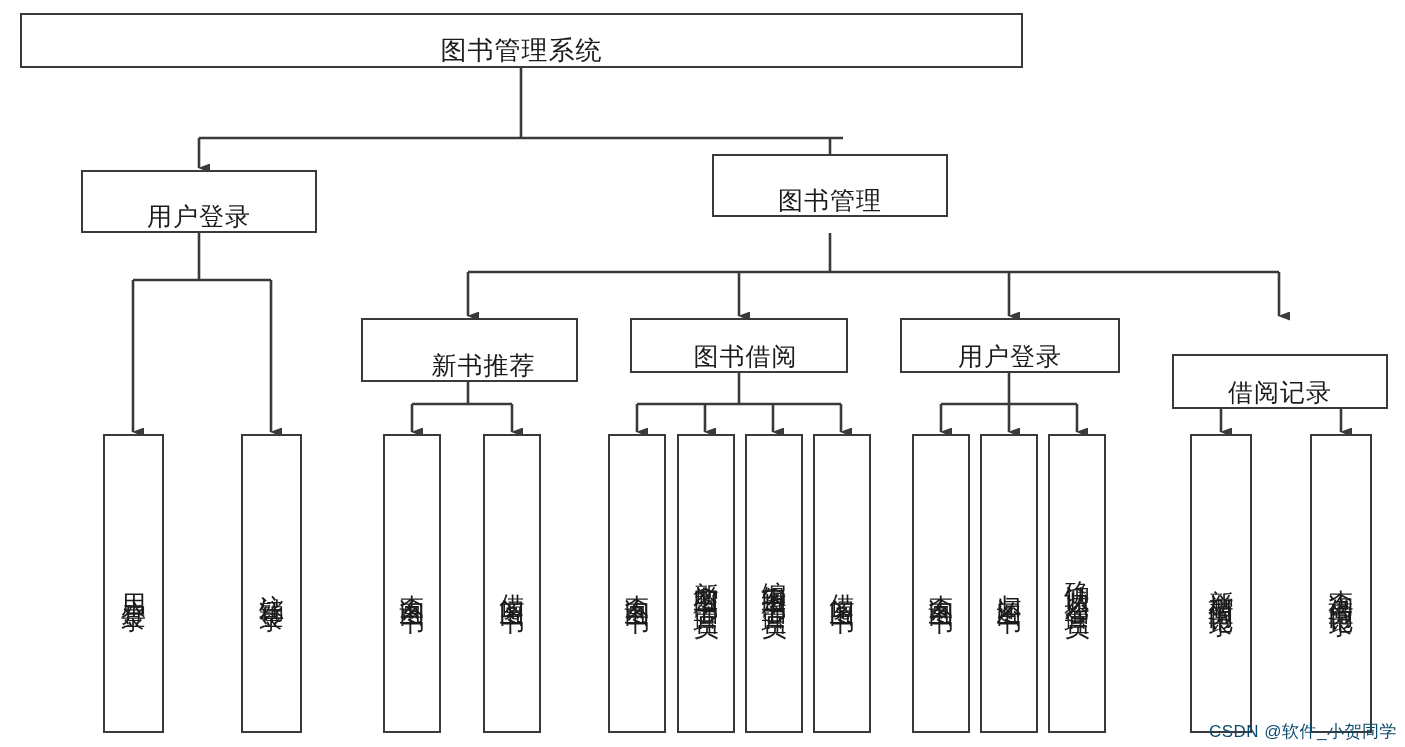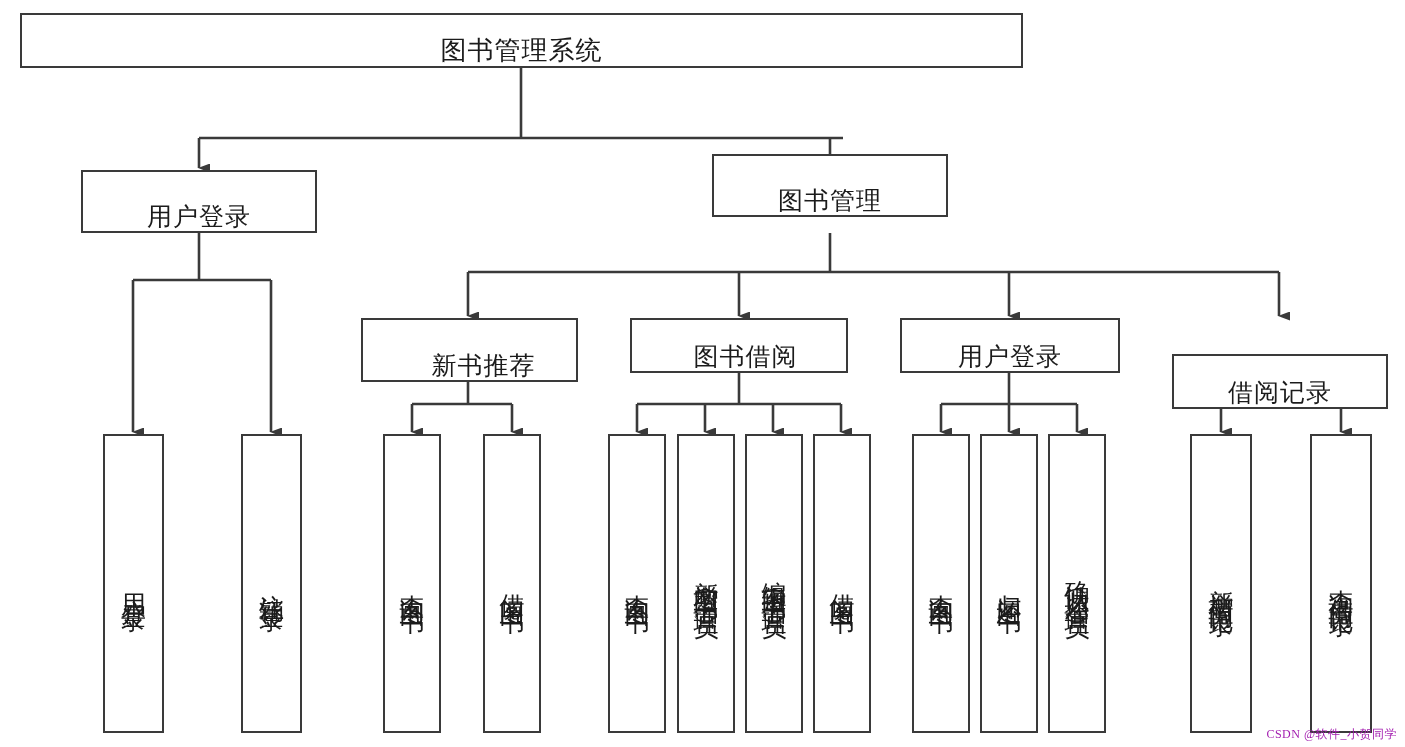--- a/index.html
+++ b/index.html
@@ -53,25 +53,25 @@
     font-size:25px;
     letter-spacing:5px;
     line-height:1;
     max-height:272px;
     text-align:center;
   }
   .watermark{
     position:absolute;
     right:8px;
     bottom:4px;
-    font-size:12px;
-    color:#a21caf;
+    font-size:17px;
+    color:#0c4a6e;
     letter-spacing:0.5px;
     white-space:nowrap;
-    font-family:Liberation Serif, serif;
+    font-family:Liberation Sans, sans-serif;
   }
 </style>
 </head>
 <body>
 
 <div id="canvas">
 
   <svg class="wires" viewBox="0 0 1405 747" xmlns="http://www.w3.org/2000/svg">
     <defs>
       <marker id="arrow" markerWidth="10" markerHeight="12" refX="4.5" refY="11" orient="auto" markerUnits="userSpaceOnUse">

